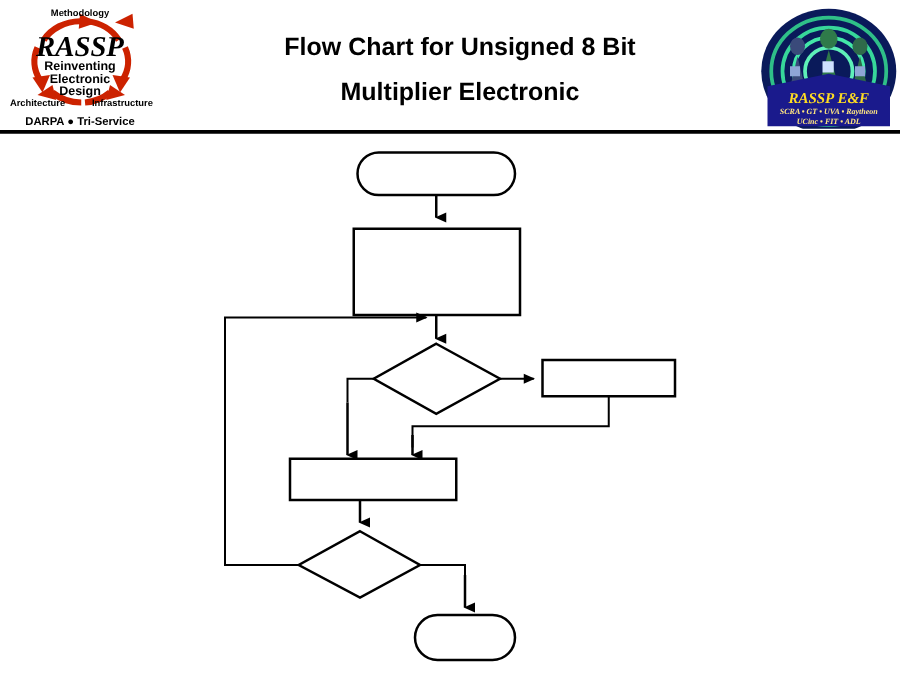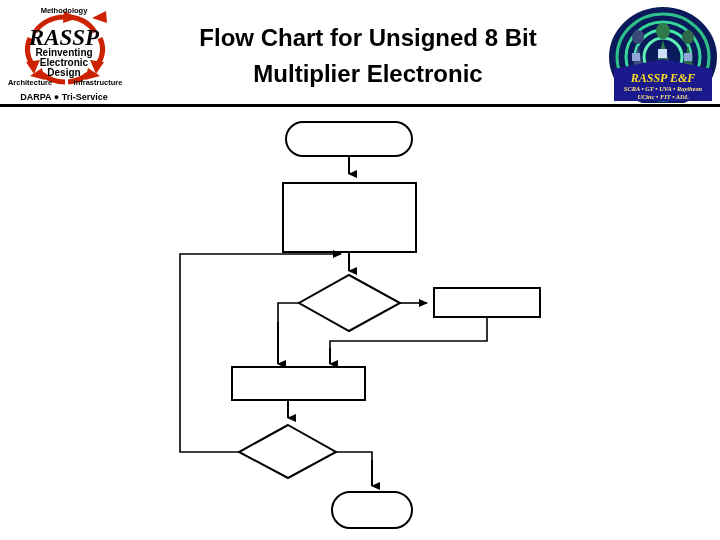--- a/index.html
+++ b/index.html
@@ -65,21 +65,21 @@
 
   
   #slide-title {
     position: absolute;
     left: 132px;
     top: 20px;
     width: 472px;
     text-align: center;
     font-family: "Liberation Sans", sans-serif;
     font-weight: bold;
-    font-size: 24px;
+    font-size: 20px;
     line-height: 36px;
     color: #000000;
     letter-spacing: 0px;
   }
 
   
   #ef-logo {
     position: absolute;
     left: 608px;
     top: 1px;

